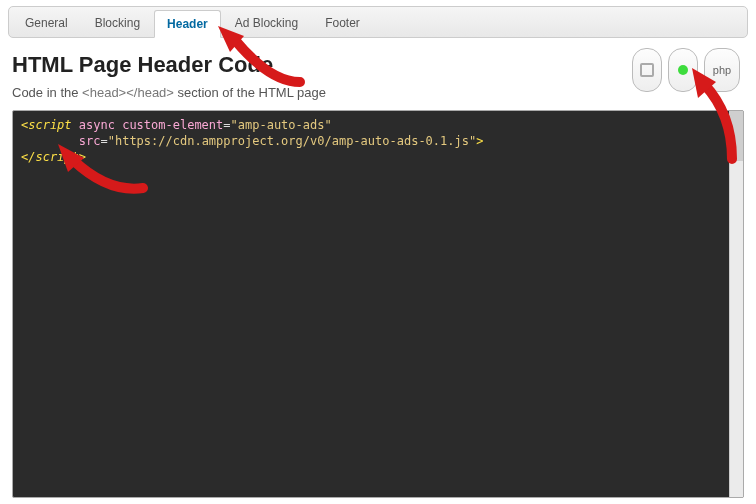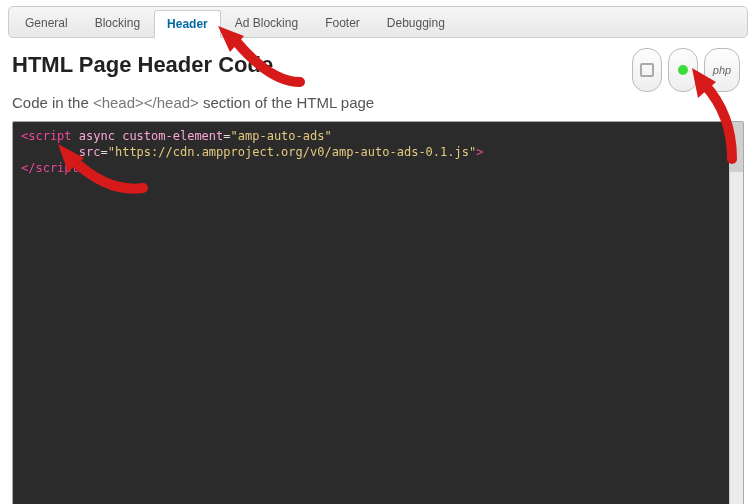--- a/index.html
+++ b/index.html
@@ -44,23 +44,23 @@
   .header-block {
     margin: 14px 12px 10px 12px;
     position: relative;
   }
   .title {
     font-size: 22px;
     font-weight: bold;
     color: #222;
   }
   .subtitle {
-    font-size: 15px;
+    font-size: 13px;
     color: #555;
-    margin-top: 16px;
+    margin-top: 7px;
   }
   .subtitle .tag {
     color: #777;
   }
   .top-buttons {
     position: absolute;
     right: 4px;
     top: -4px;
     display: flex;
     gap: 6px;
@@ -70,21 +70,20 @@
     height: 44px;
     border: 1px solid #bbb;
     border-radius: 14px;
     background: linear-gradient(#fdfdfd,#eee);
     display: flex;
     align-items: center;
     justify-content: center;
     cursor: pointer;
     font-size: 12px;
     color: #666;
-    font-style: italic;
   }
   .php-btn {
     width: 36px;
     font-size: 11px;
   }
   .rect-icon {
     width: 14px;
     height: 14px;
     border: 2px solid #aaa;
     border-radius: 2px;
@@ -104,21 +103,21 @@
     position: relative;
   }
   .code-content {
     padding: 6px 8px;
     font-family: "Consolas", "Monaco", monospace;
     font-size: 12px;
     line-height: 16px;
     white-space: pre;
     color: #ddd;
   }
-  .tok-green { color: #ec4899; }
+  .tok-green { color: #fde047; font-style: italic; }
   .tok-cyan { color: #f9a8d4; }
   .tok-yellow { color: #e4c97f; }
   .tok-white { color: #ddd; }
   .code-scroll {
     position: absolute;
     right: 0;
     top: 0;
     bottom: 0;
     width: 14px;
     background: #ebebeb;
@@ -137,21 +136,20 @@
 </style>
 </head>
 <body>
 
 <div class="tabs">
   <div class="tab">General</div>
   <div class="tab">Blocking</div>
   <div class="tab active">Header</div>
   <div class="tab">Ad Blocking</div>
   <div class="tab">Footer</div>
-  <div class="tab">Debugging</div>
 </div>
 
 <div class="header-block">
   <div class="title">HTML Page Header Code</div>
   <div class="subtitle">
     <span>Code in the </span><span class="tag">&lt;head&gt;&lt;/head&gt;</span><span> section of the HTML page</span>
   </div>
   <div class="top-buttons">
     <div class="sq-btn">
       <div class="rect-icon"></div>

